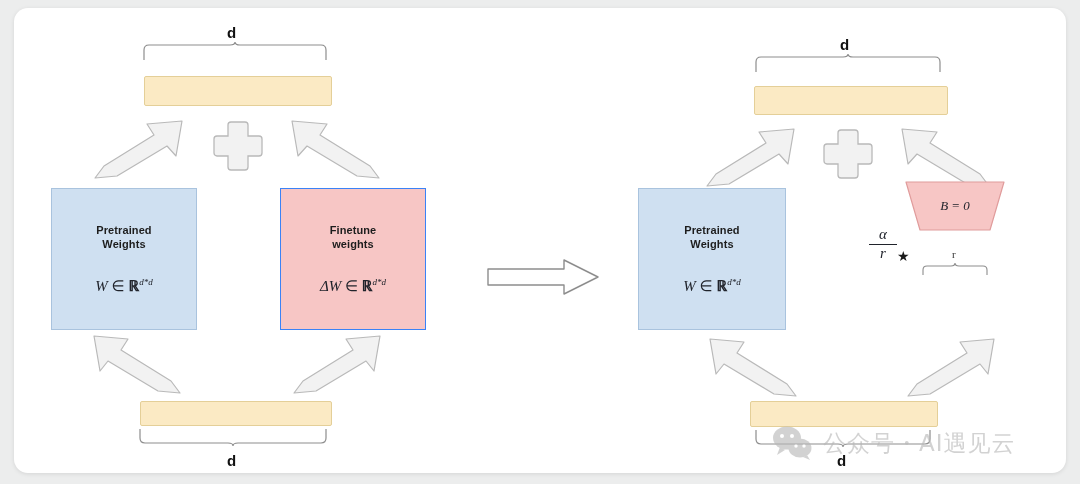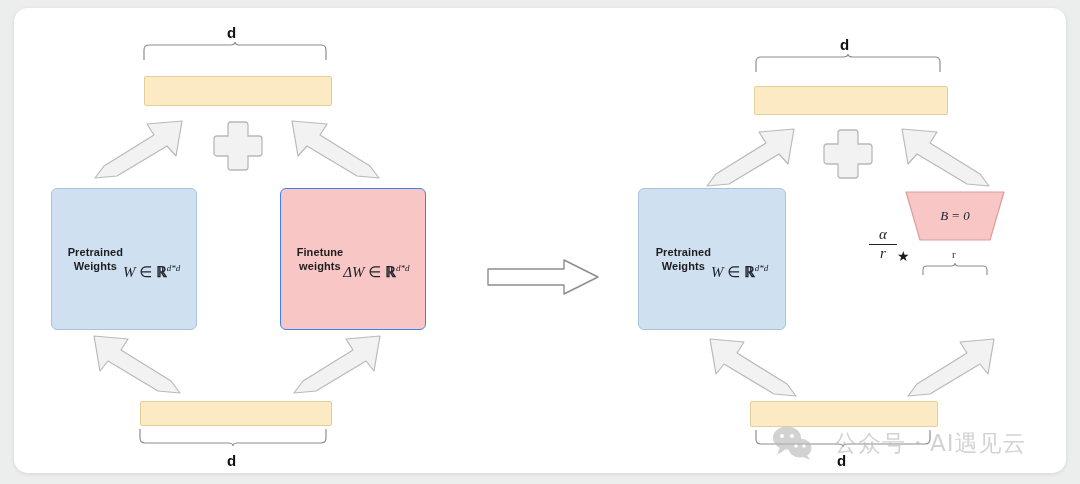--- a/index.html
+++ b/index.html
@@ -15,22 +15,22 @@
     overflow:hidden;
   }
   .abs{position:absolute;}
 
   
   .bar{
     background:#fbeac4;border:1px solid #e4cf98;border-radius:2px;
   }
   
   .wbox{
-    border-radius:6px;
-    display:flex;flex-direction:row;align-items:center;justify-content:center;
+    border-radius:0;
+    display:flex;flex-direction:column;align-items:center;justify-content:center;
     text-align:center;
   }
   .wbox.blue{background:#cfe0f1;border:1px solid #a9c3de;}
   .wbox.pink{background:#f7c6c5;border:1px solid #3b82f6;}
   .wbox .title{
     font-size:11px;font-weight:bold;color:#1d1d1d;line-height:1.3;
     letter-spacing:.1px;
   }
   .wbox .formula{
     margin-top:24px;font-family:"Liberation Serif", serif;
@@ -69,21 +69,21 @@
   }
   .frac .num{font-size:15px;line-height:1.05;}
   .frac .den{font-size:15px;line-height:1.05;}
   .frac .rule{border-top:1.4px solid #20232b;margin:1px 0;}
   .star{
     position:absolute;font-size:14px;color:#1b1b1b;font-family:"Liberation Sans", sans-serif;
   }
 
   
   #watermark{
-    position:absolute;display:flex;align-items:center;gap:20px;
+    position:absolute;display:flex;align-items:center;gap:9px;
     opacity:.62;pointer-events:none;
   }
   #watermark .wm-text{
     font-size:23px;color:#b8b8b8;font-family:"DejaVu Sans", sans-serif;
     white-space:nowrap;letter-spacing:1px;
   }
 </style>
 </head>
 <body>
 
@@ -186,21 +186,21 @@
   </div>
 
   <div class="frac" style="left:855px;top:219px;width:28px;">
     <div class="num">α</div>
     <div class="rule"></div>
     <div class="den">r</div>
   </div>
 
   <div class="star" style="left:883px;top:240px;">★</div>
 
-  <div class="trap" style="left:890px;top:182px;width:102px;height:52px;">
+  <div class="trap" style="left:890px;top:172px;width:102px;height:52px;">
     <svg width="102" height="52">
       <path d="M2,2 L100,2 L86,50 L16,50 Z" fill="#f7c6c5" stroke="#e09c9c" stroke-width="1.2" stroke-linejoin="round"></path>
     </svg>
     <span class="tx">B = 0</span>
   </div>
 
   <div class="abs rlabel" style="left:938px;top:240px;">r</div>
 
   <svg class="abs" style="left:907px;top:255px;" width="70" height="14">
     <path d="M2,12 L2,7 Q2,3 6,3 L30,3 Q34,3 34,0 Q34,3 38,3 L62,3 Q66,3 66,7 L66,12" fill="none" stroke="#8d8d8d" stroke-width="1.1"></path>

